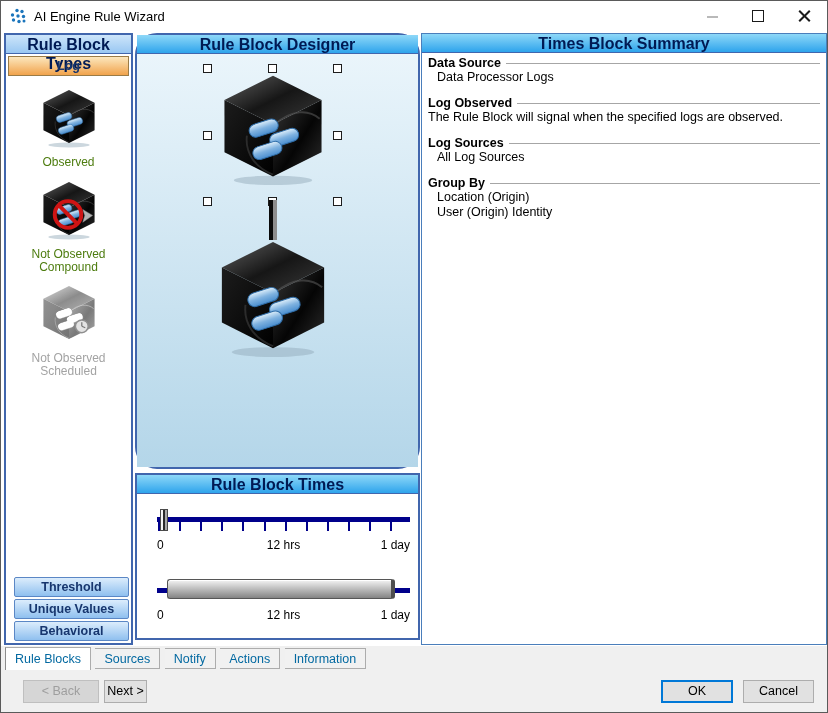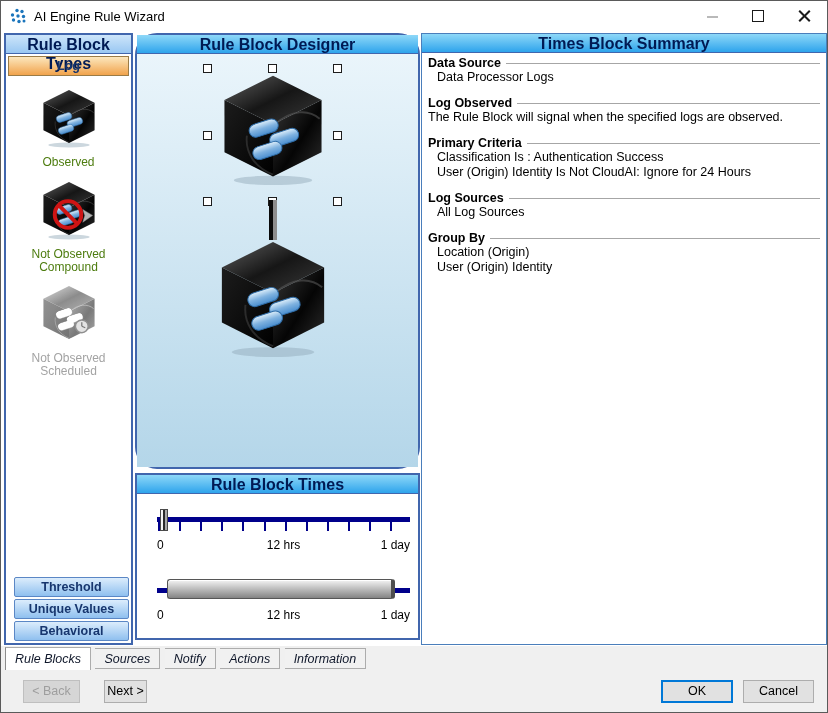--- a/index.html
+++ b/index.html
@@ -68,28 +68,28 @@
   #summary-panel { left:420px; top:32px; width:406px; height:612px; border-width:1px; border-color:#4a7ebb; }
   #summary-body { padding:3px 6px 0 6px; }
   .sec { margin-bottom:11px; }
   .sec-head { display:flex; align-items:center; font-size:12.5px; font-weight:bold; color:#000; }
   .sec-head .rule { flex:1; height:1px; background:#a6a6a6; margin-left:5px; }
   .sec-line { font-size:12.5px; line-height:15px; padding-left:9px; color:#000; }
   .sec-line.noindent { padding-left:0; }
 
   
   #tabstrip { position:absolute; left:0; right:0; top:645px; height:24px; background:#f0f0f0; padding-left:4px; }
-  .tab { display:inline-block; height:21px; margin-top:2px; padding:0 9px; line-height:20px; font-size:12.5px; color:#0f172a;
-         background:#f1f1f1; border:1px solid #acacac; border-left:none; cursor:pointer;font-style:italic; }
+  .tab { display:inline-block; height:21px; margin-top:2px; padding:0 9px; line-height:20px; font-size:12.5px; color:#0369a1;
+         background:#f1f1f1; border:1px solid #acacac; border-left:none; cursor:pointer; }
   .tab:first-child { border-left:1px solid #acacac; }
   .tab.active { background:#fff; height:24px; margin-top:0; line-height:23px; border-bottom:1px solid #8c8c8c; border-left:1px solid #8c8c8c; }
   #footer { position:absolute; left:0; right:0; top:669px; bottom:0; background:#f0f0f0; }
   .btn { position:absolute; top:10px; height:23px; font-size:12.5px; text-align:center; line-height:21px;
          background:#e1e1e1; border:1px solid #adadad; cursor:pointer; }
-  #btn-back { left:22px; width:57px; color:#9e9e9e; background:#d6d6d6; border-color:#bfbfbf; cursor:default; }
+  #btn-back { left:22px; width:76px; color:#9e9e9e; background:#d6d6d6; border-color:#bfbfbf; cursor:default; }
   #btn-next { left:103px; width:43px; }
   #btn-ok { left:660px; width:72px; border:2px solid #0078d7; line-height:19px; }
   #btn-cancel { left:742px; width:71px; }
 </style>
 </head>
 <body>
 
 <svg width="0" height="0" style="position:absolute" aria-hidden="true">
   <defs>
     <linearGradient id="gTop" x1="0" y1="0" x2="1" y2="1">
@@ -263,28 +263,20 @@
       </div>
       <div class="sec">
         <div class="sec-head">
             <span>Log Observed</span>
             <div class="rule"></div>
           </div>
         <div class="sec-line noindent">The Rule Block will signal when the specified logs are observed.</div>
       </div>
       <div class="sec">
         <div class="sec-head">
-            <span>Primary Criteria</span>
-            <div class="rule"></div>
-          </div>
-        <div class="sec-line">Classification Is : Authentication Success</div>
-        <div class="sec-line">User (Origin) Identity Is Not CloudAI: Ignore for 24 Hours</div>
-      </div>
-      <div class="sec">
-        <div class="sec-head">
             <span>Log Sources</span>
             <div class="rule"></div>
           </div>
         <div class="sec-line">All Log Sources</div>
       </div>
       <div class="sec">
         <div class="sec-head">
             <span>Group By</span>
             <div class="rule"></div>
           </div>

